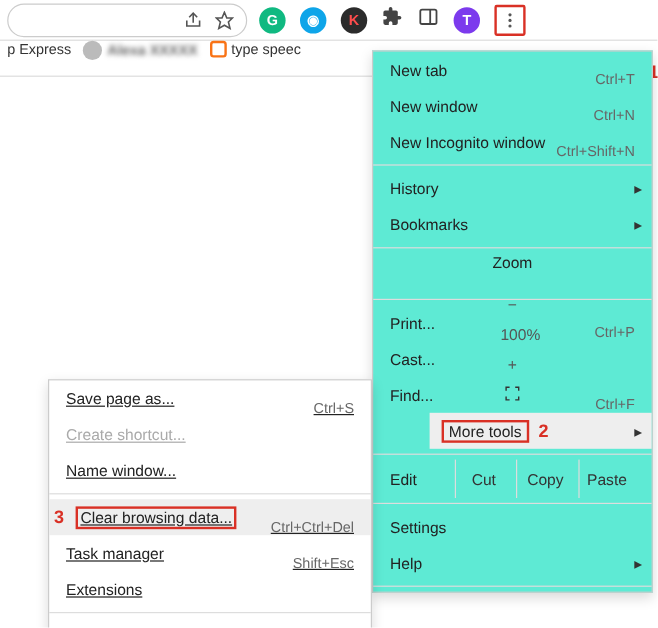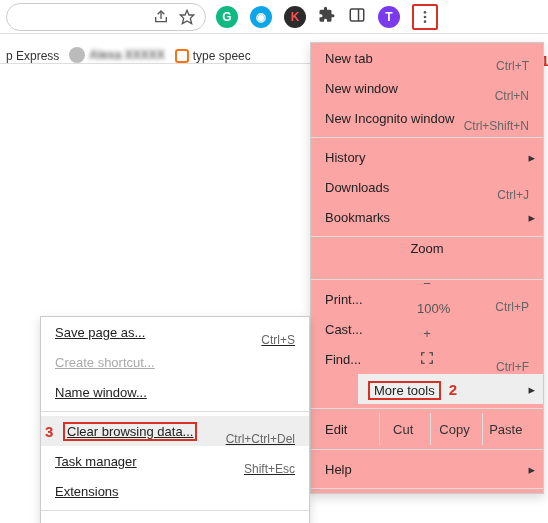--- a/index.html
+++ b/index.html
@@ -12,28 +12,28 @@
 .tb-icons { display: flex; align-items: center; gap: 12px; margin-left: 10px; }
 .tb-icon { width: 22px; height: 22px; display:flex; align-items:center; justify-content:center; border-radius: 50%; font-size: 12px; font-weight: bold; }
 .tb-green { background:#10b981; color:#fff; }
 .tb-blue  { background:#0ea5e9; color:#fff; }
 .tb-dark  { background:#2b2b2b; color:#ff4d4d; }
 .tb-purple{ background:#7c3aed; color:#fff; }
 .tb-menu { width: 26px; height: 26px; display:flex; align-items:center; justify-content:center; border-radius: 2px; }
 .menu-highlight { border: 2px solid #d93025; }
 
 
-.bookmarks-bar { height: 30px; border-bottom: 1px solid #ddd; display: flex; align-items: flex-end; padding: 0 6px; gap: 10px; font-size: 12px; color:#333; }
+.bookmarks-bar { height: 30px; border-bottom: 1px solid #ddd; display: flex; align-items: flex-start; padding: 0 6px; gap: 10px; font-size: 12px; color:#333; }
 .bm-item { display:flex; align-items:center; gap:4px; }
 .bm-avatar { width:16px; height:16px; border-radius:50%; background:#bbb; }
 .bm-orange { width:14px; height:14px; border:2px solid #f97316; border-radius:3px; }
 .bm-blur { filter: blur(2px); color:#666; font-weight:bold; }
 
 
-.main-menu { position:absolute; top:42px; right:4px; width:234px; background:#fca5a5; border:1px solid #ccc; box-shadow:0 4px 10px rgba(0,0,0,.15); font-size:13px; color:#222; }
+.main-menu { position:absolute; top:42px; right:4px; width:234px; background:#5eead4; border:1px solid #ccc; box-shadow:0 4px 10px rgba(0,0,0,.15); font-size:13px; color:#222; }
 .mm-item { height:30px; display:flex; align-items:center; padding:0 14px; justify-content:space-between; position:relative; }
 .mm-item.sel { background:#eee;margin-left:47px; }
 .shortcut { color:#666; font-size:12px;margin-top:16px; }
 .chev { position:absolute; right:8px; color:#333; }
 .mm-sep { height:1px; background:#ddd; margin:4px 0; }
 .mm-zoom { height:34px; display:flex; align-items:center; padding:0 14px; gap:10px;flex-direction:column; }
 .zspacer { flex:1; }
 .zbtn { width:20px; text-align:center; color:#555; }
 .zfull svg { display:block; }
 .mm-edit { height:32px; display:flex; align-items:center; padding:0 14px; gap:4px; }
@@ -127,24 +127,20 @@
   <div class="mm-item">
       <span>New Incognito window</span>
       <span class="shortcut">Ctrl+Shift+N</span>
     </div>
   <div class="mm-sep"></div>
   <div class="mm-item">
       <span>History</span>
       <span class="chev">▸</span>
     </div>
   <div class="mm-item">
-      <span>Downloads</span>
-      <span class="shortcut">Ctrl+J</span>
-    </div>
-  <div class="mm-item">
       <span>Bookmarks</span>
       <span class="chev">▸</span>
     </div>
   <div class="mm-sep"></div>
   <div class="mm-zoom">
     <span>Zoom</span>
     <span class="zspacer"></span>
     <span class="zbtn">−</span>
     <span class="zbtn">100%</span>
     <span class="zbtn">+</span>
@@ -172,20 +168,23 @@
   </div>
   <div class="mm-sep"></div>
   <div class="mm-edit">
     <span class="lbl">Edit</span>
     <span class="ebtn">Cut</span>
     <span class="ebtn">Copy</span>
     <span class="ebtn">Paste</span>
   </div>
   <div class="mm-sep"></div>
   <div class="mm-item">
+      <span>Settings</span>
+    </div>
+  <div class="mm-item">
       <span>Help</span>
       <span class="chev">▸</span>
     </div>
   <div class="mm-sep"></div>
 
 </div>
 
 <div class="sub-menu">
   <div class="sm-item">
       <span>Save page as...</span>

